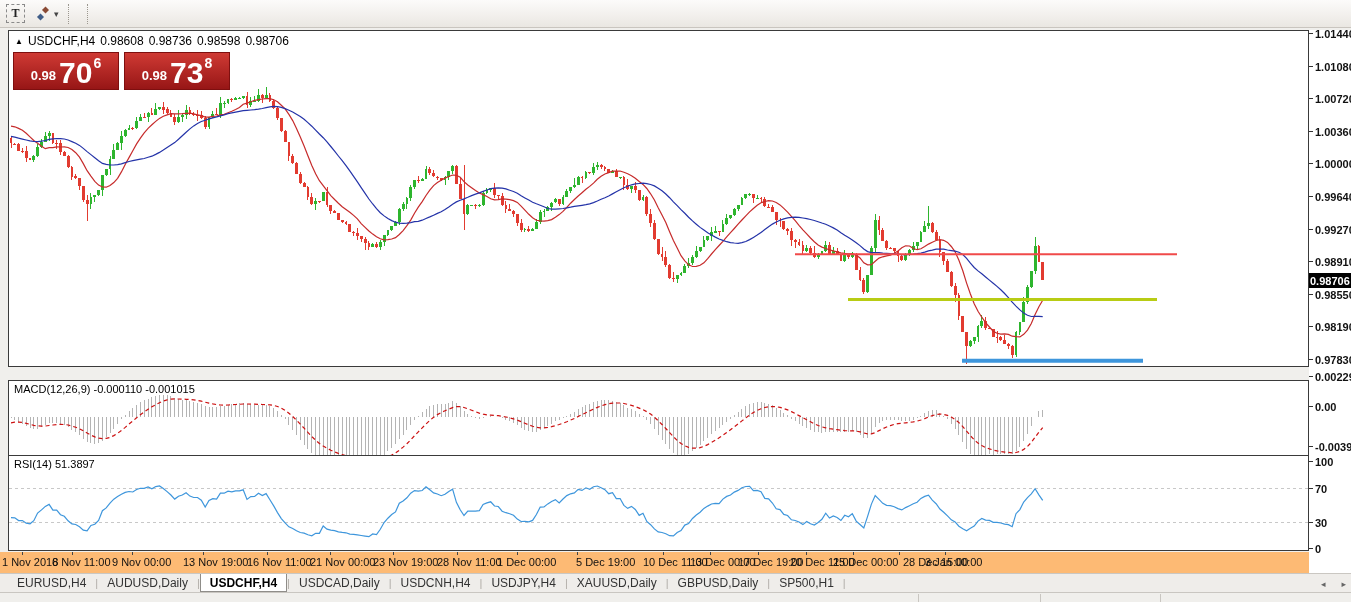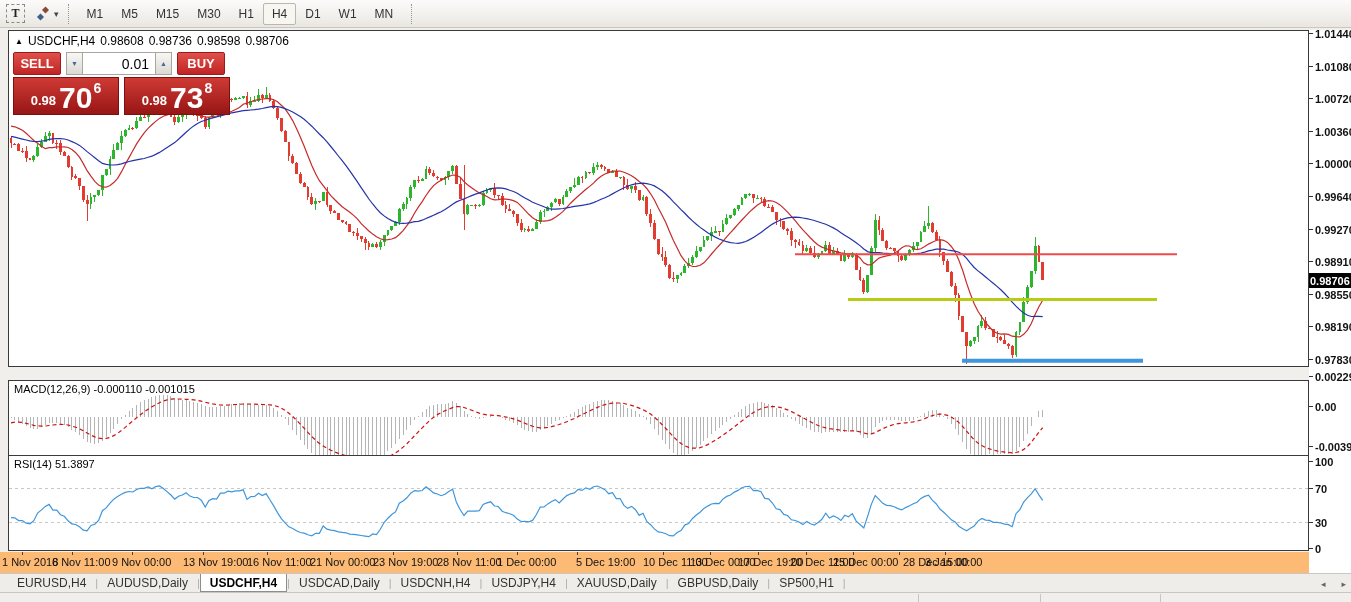--- a/index.html
+++ b/index.html
@@ -83,58 +83,34 @@
     <div class="tb-btn">
       <span style="display:flex;">
         <svg width="16" height="16" viewBox="0 0 16 16">
           <rect x="8" y="1.5" width="5" height="5" transform="rotate(45 10.5 4)" fill="#8a4a34"></rect>
           <rect x="3" y="8.5" width="5" height="5" transform="rotate(45 5.5 11)" fill="#3f5d88"></rect>
         </svg>
       </span>
       <span class="tb-caret">▾</span>
     </div>
     <div class="tb-grip"></div>
-    <div class="tf-wrap" id="tf-wrap">
-        <div class="tf-btn">M1</div>
-        <div class="tf-btn">M5</div>
-        <div class="tf-btn">M15</div>
-        <div class="tf-btn">M30</div>
-        <div class="tf-btn">H1</div>
-        <div class="tf-btn active">H4</div>
-        <div class="tf-btn">D1</div>
-        <div class="tf-btn">W1</div>
-        <div class="tf-btn">MN</div>
-      </div>
     <div class="tb-grip"></div>
   </div>
 
   <div class="pane" id="main-pane">
     <div id="chart-title">
       <span class="marker">▲</span>
       <b>USDCHF,H4</b>
       <span>0.98608</span>
       <span>0.98736</span>
       <span>0.98598</span>
       <span>0.98706</span>
     </div>
 
     <div id="trade-panel">
-      <div class="tp-row1">
-        <div class="tp-btn" id="sell-btn">SELL</div>
-        <div class="vol-group">
-          <div class="spin-btn">
-            <span>▼</span>
-          </div>
-          <div class="vol-field">0.01</div>
-          <div class="spin-btn">
-            <span>▲</span>
-          </div>
-        </div>
-        <div class="tp-btn" id="buy-btn">BUY</div>
-      </div>
       <div class="tp-row2">
         <div class="tile">
           <span class="pfx">0.98</span>
           <span class="big">70</span>
           <span class="sup">6</span>
         </div>
         <div class="tile">
           <span class="pfx">0.98</span>
           <span class="big">73</span>
           <span class="sup">8</span>

